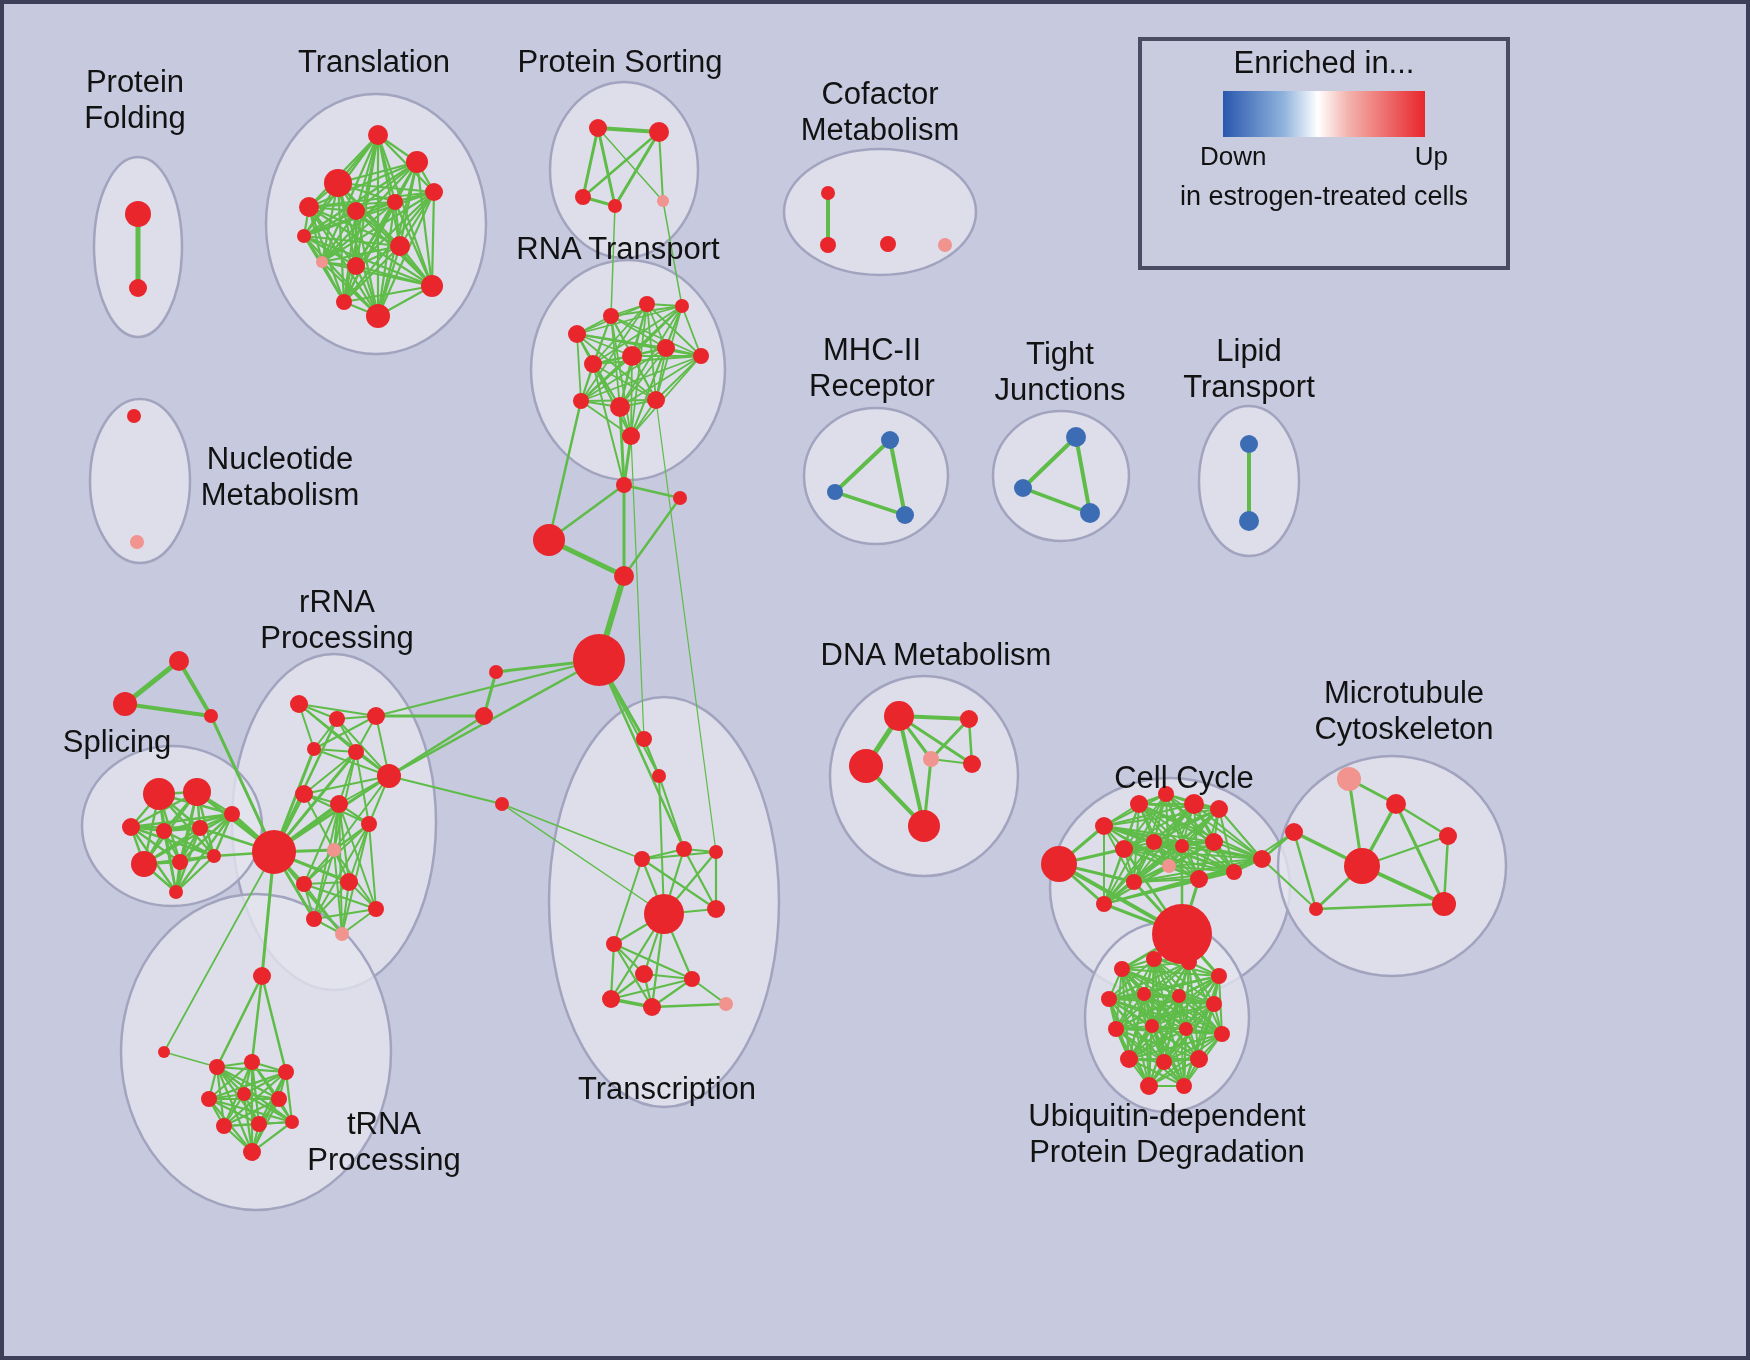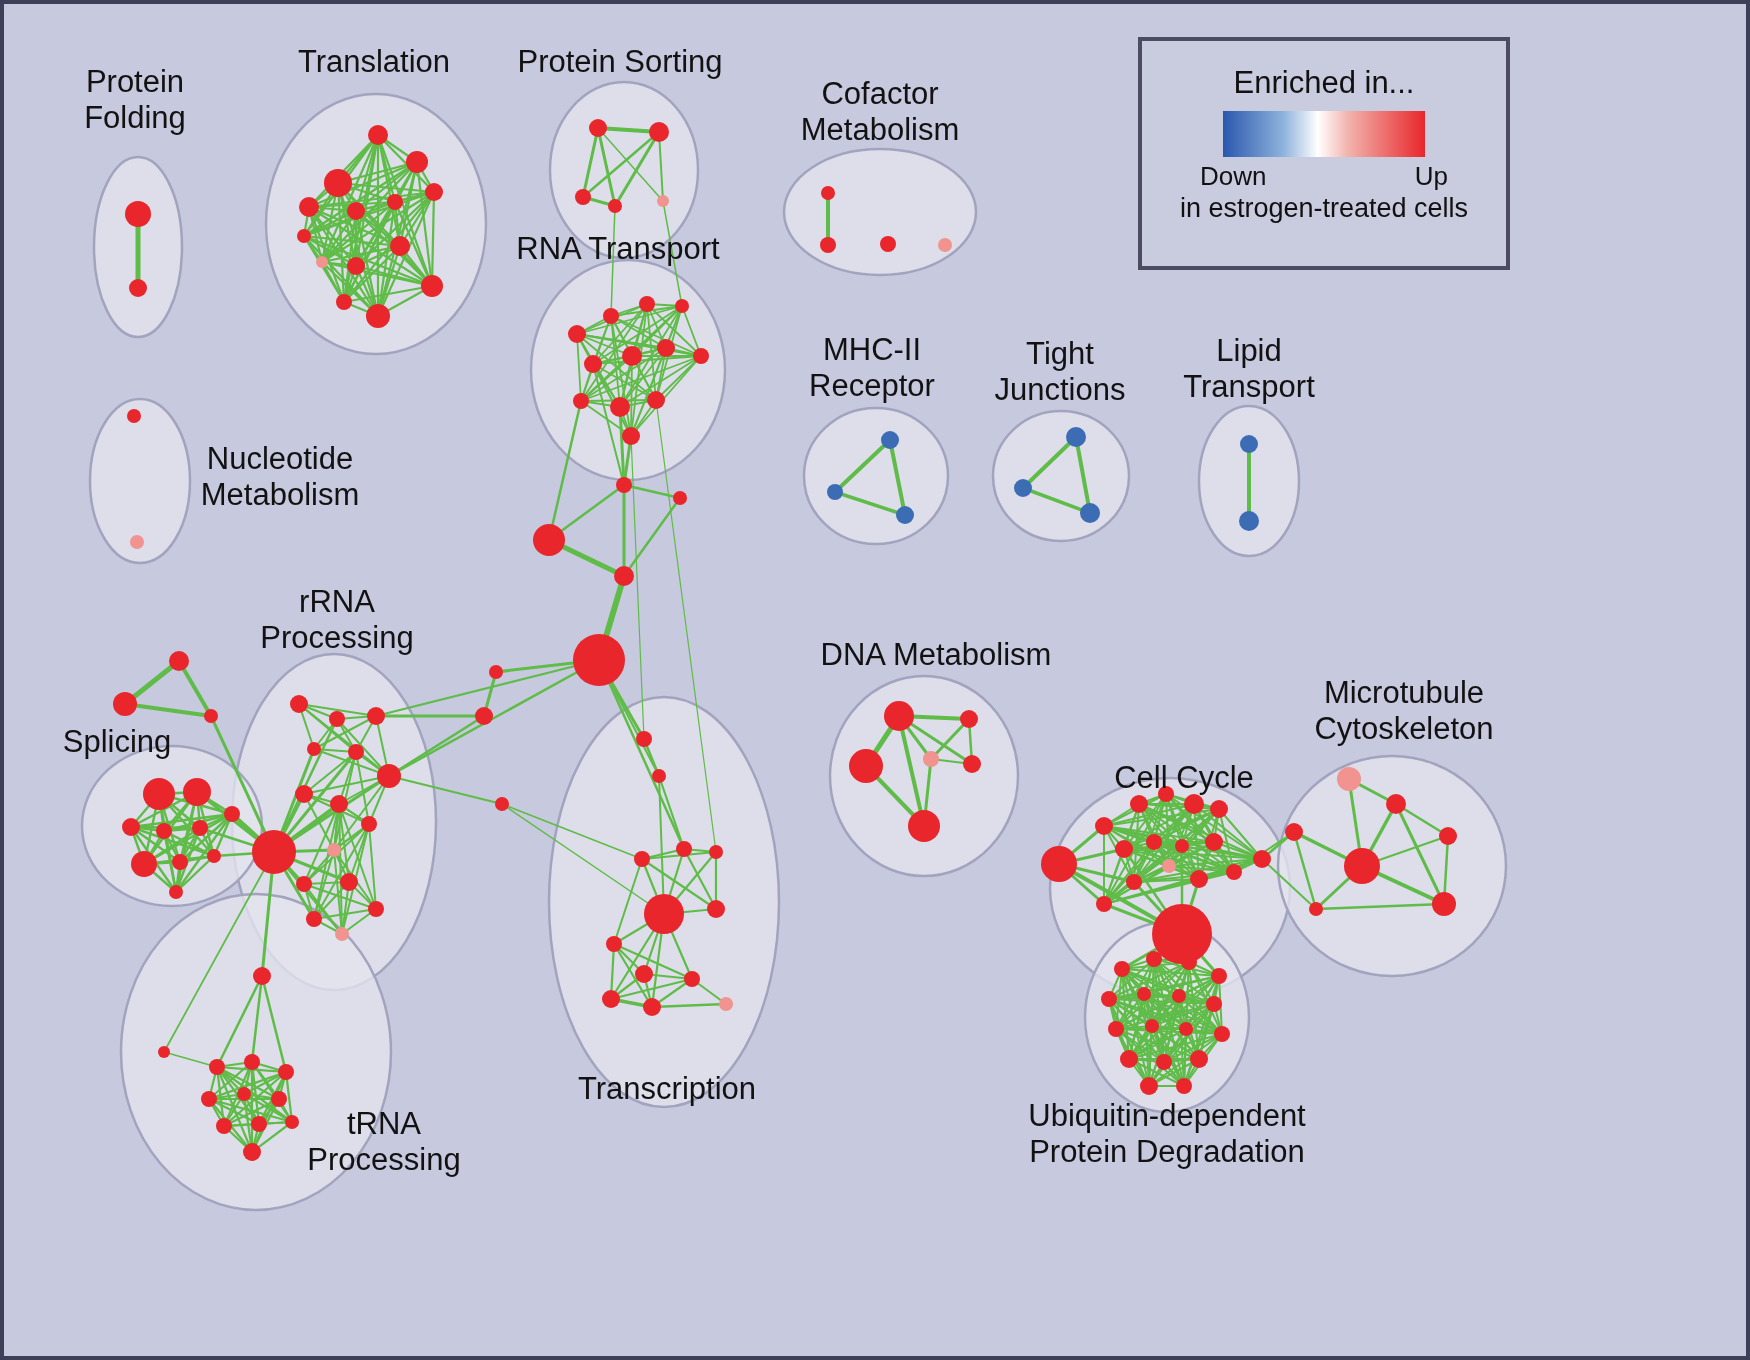--- a/index.html
+++ b/index.html
@@ -15,33 +15,33 @@
   svg{position:absolute;left:0;top:0;}
   .cluster-ellipse{fill:rgba(227,228,237,0.78);stroke:#a2a4bf;stroke-width:2.5;}
   .cluster-label{
     font-family:"Liberation Sans",sans-serif;
     font-size:31px;fill:#121212;text-anchor:middle;
   }
   .legend{
     position:absolute;left:1134px;top:33px;width:372px;height:233px;
     box-sizing:border-box;border:4px solid #4b4c64;
     background:rgba(203,205,223,0.5);
-    text-align:center;padding-top:24px;
+    text-align:center;padding-top:4px;
   }
   .legend-title{font-size:31px;color:#111;}
   .legend-gradient{
     width:202px;height:46px;margin:10px auto 4px auto;
     background:linear-gradient(90deg,#2a57ae 0%,#8fb3dc 30%,#ffffff 47%,#f2b3ad 62%,#e8262b 100%);
   }
   .legend-scale{
     width:248px;margin:0 auto;display:flex;justify-content:space-between;
     font-size:26px;color:#111;
   }
   .legend-caption{font-size:27px;color:#111;line-height:33px;}
-  .legend-caption.first{}
+  .legend-caption.first{margin-top:8px;}
 </style>
 </head>
 <body>
 
 <div class="canvas">
 
   <svg id="network-svg" width="1750" height="1360" viewBox="0 0 1750 1360">
     <g id="clusters-layer">
         <ellipse cx="134" cy="243" rx="44" ry="90" class="cluster-ellipse"></ellipse>
         <ellipse cx="372" cy="220" rx="110" ry="130" class="cluster-ellipse"></ellipse>

